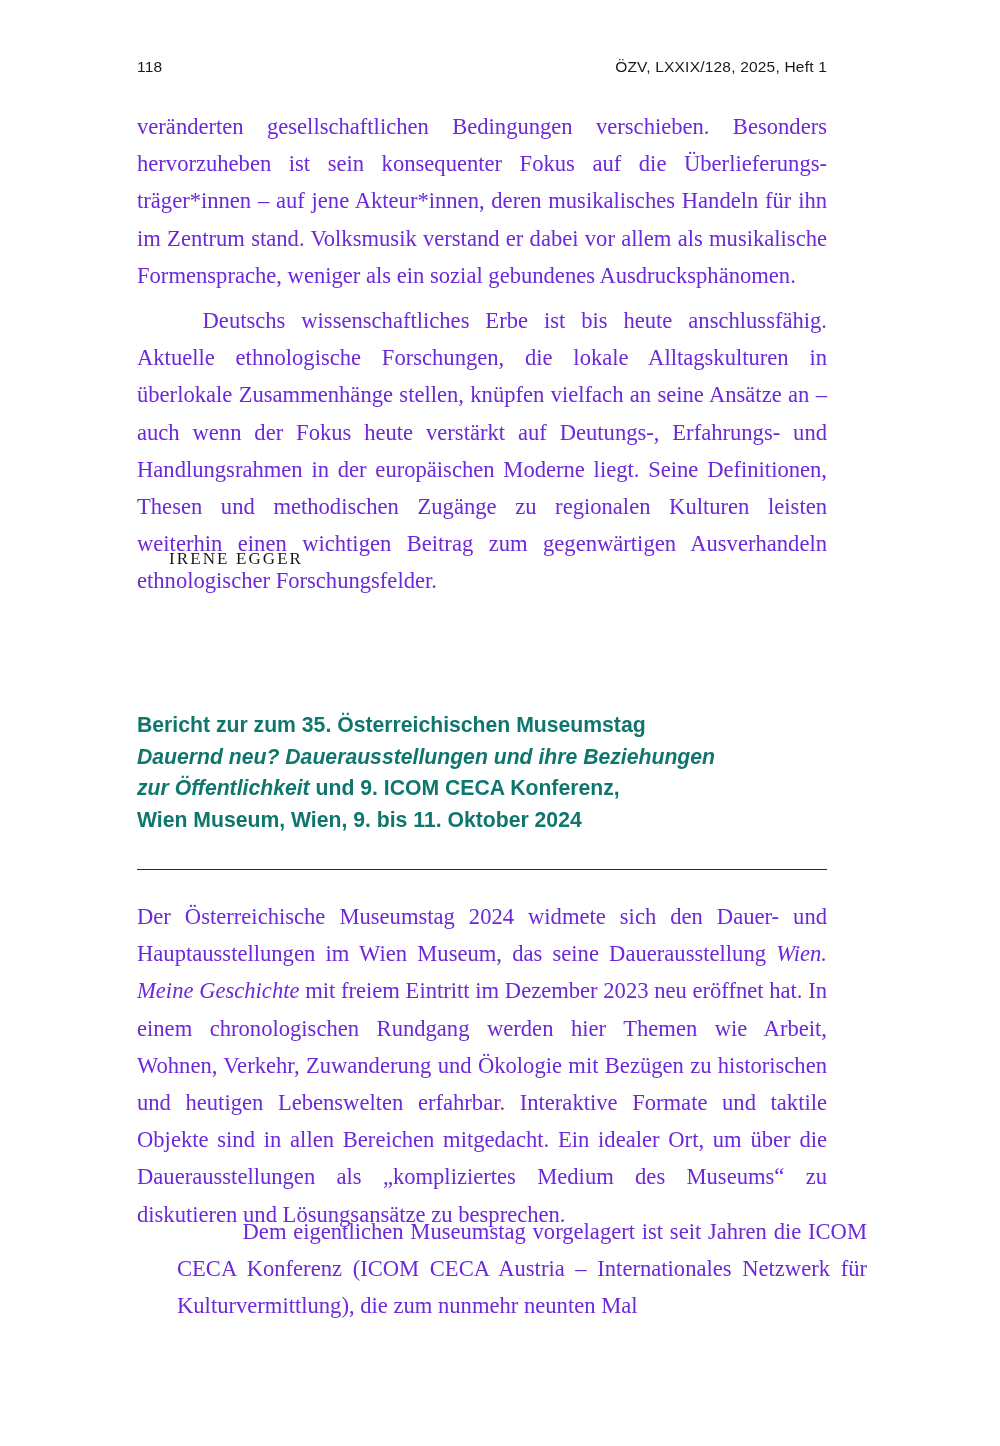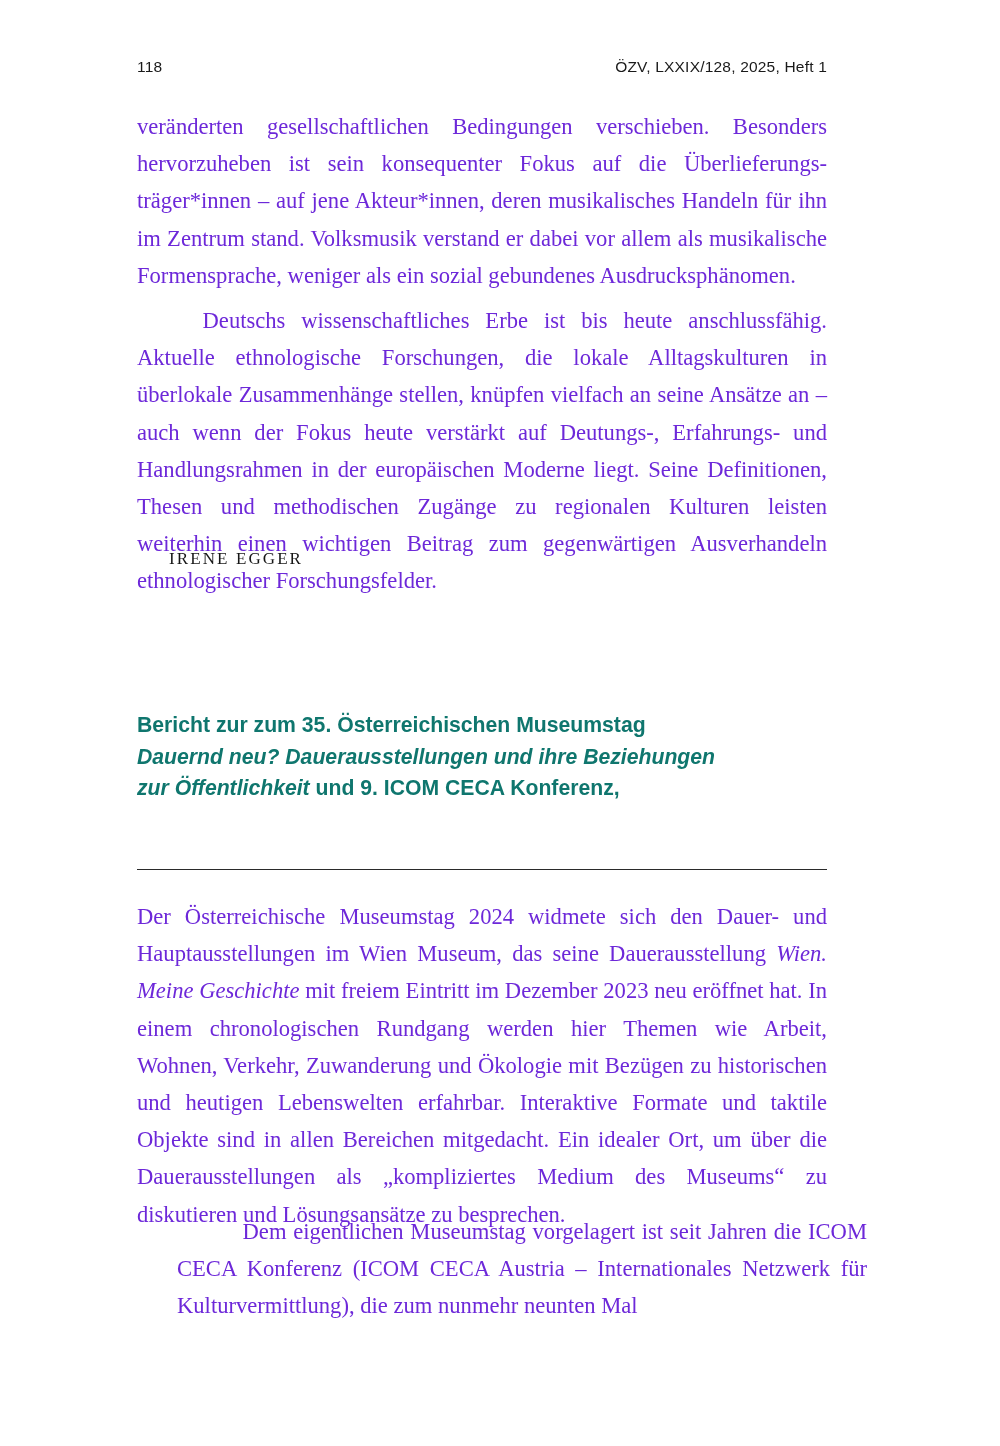--- a/index.html
+++ b/index.html
@@ -125,20 +125,21 @@
   <div class="body-block" style="top:302px;">
     <p class="indent">Deutschs wissenschaftliches Erbe ist bis heute anschlussfä­hig. Aktuelle ethnologische Forschungen, die lokale Alltagskulturen in überlokale Zusammenhänge stellen, knüpfen vielfach an seine Ansätze an – auch wenn der Fokus heute verstärkt auf Deutungs-, Erfahrungs- und Handlungsrahmen in der europäischen Moderne liegt. Seine Definitionen, Thesen und methodischen Zugänge zu regionalen Kulturen leisten weiterhin einen wichtigen Beitrag zum gegenwärtigen Ausverhandeln ethnologischer Forschungsfelder.</p>
   </div>
 
   <div class="signature" style="top:549px;margin-left:32px;">Irene Egger</div>
 
   <div class="report-head" style="top:709px;">
     <div>Bericht zur zum 35. Österreichischen Museumstag</div>
     <div><span class="it">Dauernd neu? Dauerausstellungen und ihre Beziehungen</span></div>
     <div><span class="it">zur Öffentlichkeit</span><span> und 9. ICOM CECA Konferenz,</span></div>
+    <div>Wien Museum, Wien, 9. bis 11. Oktober 2024</div>
   </div>
 
   <div class="rule" style="top:869px;"></div>
 
   <div class="body-block" style="top:898px;">
     <p><span>Der Österreichische Museumstag 2024 widmete sich den Dauer- und Hauptausstellungen im Wien Museum, das seine Dauerausstellung </span><span class="ital">Wien. Meine Geschichte</span><span> mit freiem Eintritt im Dezember 2023 neu eröffnet hat. In einem chronologischen Rundgang werden hier The­men wie Arbeit, Wohnen, Verkehr, Zuwanderung und Ökologie mit Bezügen zu historischen und heutigen Lebenswelten erfahrbar. Interaktive Formate und taktile Objekte sind in allen Bereichen mit­gedacht. Ein idealer Ort, um über die Dauerausstellungen als „kom­pliziertes Medium des Museums“ zu diskutieren und Lösungsansätze zu besprechen.</span></p>
   </div>
 
   <div class="body-block" style="top:1213px;margin-left:40px;">
     <p class="indent">Dem eigentlichen Museumstag vorgelagert ist seit Jahren die ICOM CECA Konferenz (ICOM CECA Austria – Internationales Netzwerk für Kulturvermittlung), die zum nunmehr neunten Mal</p>

